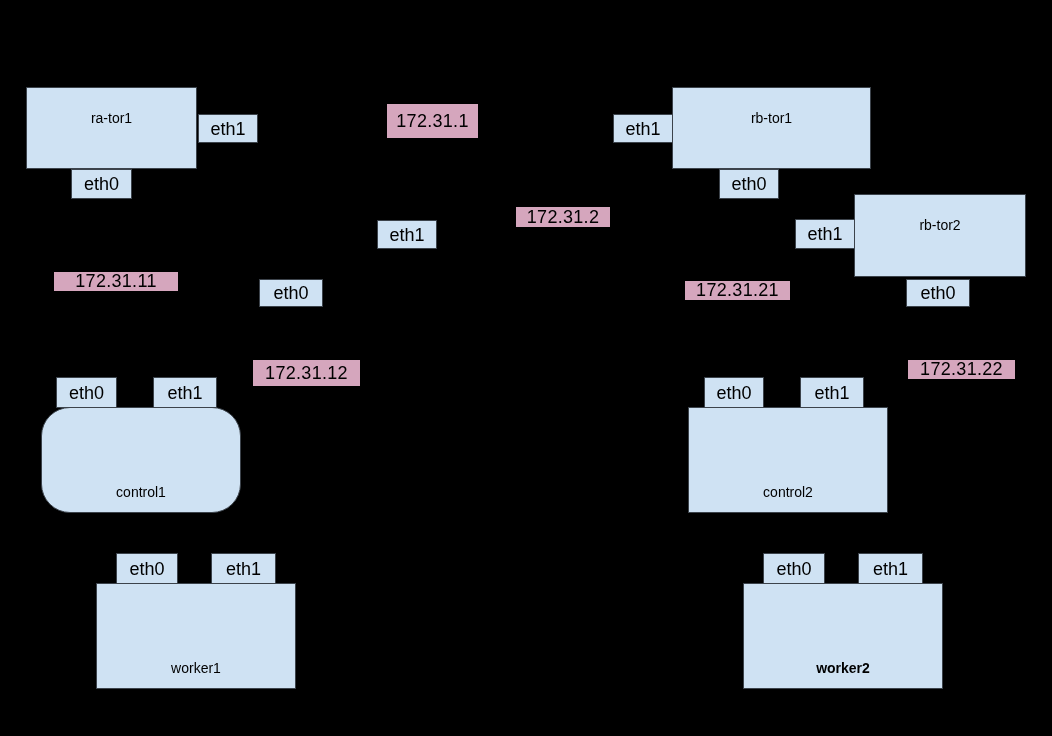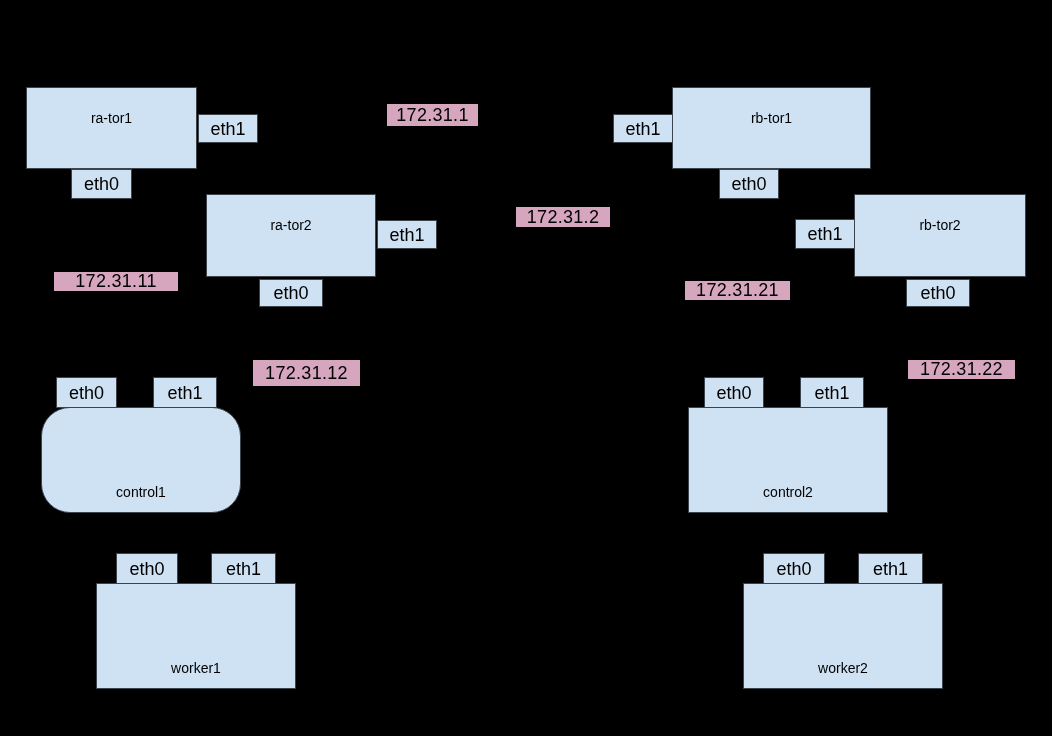--- a/index.html
+++ b/index.html
@@ -59,23 +59,20 @@
 </style>
 </head>
 <body>
 
 <div id="stage" style="--node-fill: #cfe2f3; --node-border: #3c434b; --ip-fill: #d5a6bd; color: rgb(0, 0, 0); width: 1052px; height: 736px; background: rgb(0, 0, 0);">
     <div class="node tor" style="left: 26px; top: 87px; width: 171px; height: 82px;">
       <div class="node-label">ra-tor1</div>
     </div>
     <div class="port" style="left: 198px; top: 114px; width: 60px; height: 29px;">eth1</div>
     <div class="port" style="left: 71px; top: 169px; width: 61px; height: 30px;">eth0</div>
-    <div class="node tor" style="left: 206px; top: 194px; width: 170px; height: 83px;">
-      <div class="node-label">ra-tor2</div>
-    </div>
     <div class="port" style="left: 377px; top: 220px; width: 60px; height: 29px;">eth1</div>
     <div class="port" style="left: 259px; top: 279px; width: 64px; height: 28px;">eth0</div>
     <div class="node tor" style="left: 672px; top: 87px; width: 199px; height: 82px;">
       <div class="node-label">rb-tor1</div>
     </div>
     <div class="port" style="left: 613px; top: 114px; width: 60px; height: 29px;">eth1</div>
     <div class="port" style="left: 719px; top: 169px; width: 60px; height: 30px;">eth0</div>
     <div class="node tor" style="left: 854px; top: 194px; width: 172px; height: 83px;">
       <div class="node-label">rb-tor2</div>
     </div>
@@ -89,24 +86,24 @@
     <div class="node host" style="left: 688px; top: 407px; width: 200px; height: 106px;">
       <div class="node-label">control2</div>
     </div>
     <div class="port" style="left: 704px; top: 377px; width: 60px; height: 31px;">eth0</div>
     <div class="port" style="left: 800px; top: 377px; width: 64px; height: 31px;">eth1</div>
     <div class="node host" style="left: 96px; top: 583px; width: 200px; height: 106px;">
       <div class="node-label">worker1</div>
     </div>
     <div class="port" style="left: 116px; top: 553px; width: 62px; height: 31px;">eth0</div>
     <div class="port" style="left: 211px; top: 553px; width: 65px; height: 31px;">eth1</div>
-    <div class="node host" style="left: 743px; top: 583px; width: 200px; height: 106px;">
+    <div class="node host" style="left: 743px; top: 583px; width: 200px; height: 106px; font-weight: bold;">
       <div class="node-label">worker2</div>
     </div>
     <div class="port" style="left: 763px; top: 553px; width: 62px; height: 31px;">eth0</div>
     <div class="port" style="left: 858px; top: 553px; width: 65px; height: 31px;">eth1</div>
-    <div class="ip" style="left: 387px; top: 104px; width: 91px; height: 22px;">172.31.1</div>
+    <div class="ip" style="left: 387px; top: 104px; width: 91px; height: 34px;">172.31.1</div>
     <div class="ip" style="left: 516px; top: 207px; width: 94px; height: 20px;">172.31.2</div>
     <div class="ip" style="left: 54px; top: 272px; width: 124px; height: 19px;">172.31.11</div>
     <div class="ip" style="left: 685px; top: 281px; width: 105px; height: 19px;">172.31.21</div>
     <div class="ip" style="left: 253px; top: 360px; width: 107px; height: 26px;">172.31.12</div>
     <div class="ip" style="left: 908px; top: 360px; width: 107px; height: 19px; text-align: right;">172.31.22</div>
   </div>
 
 </body></html>

